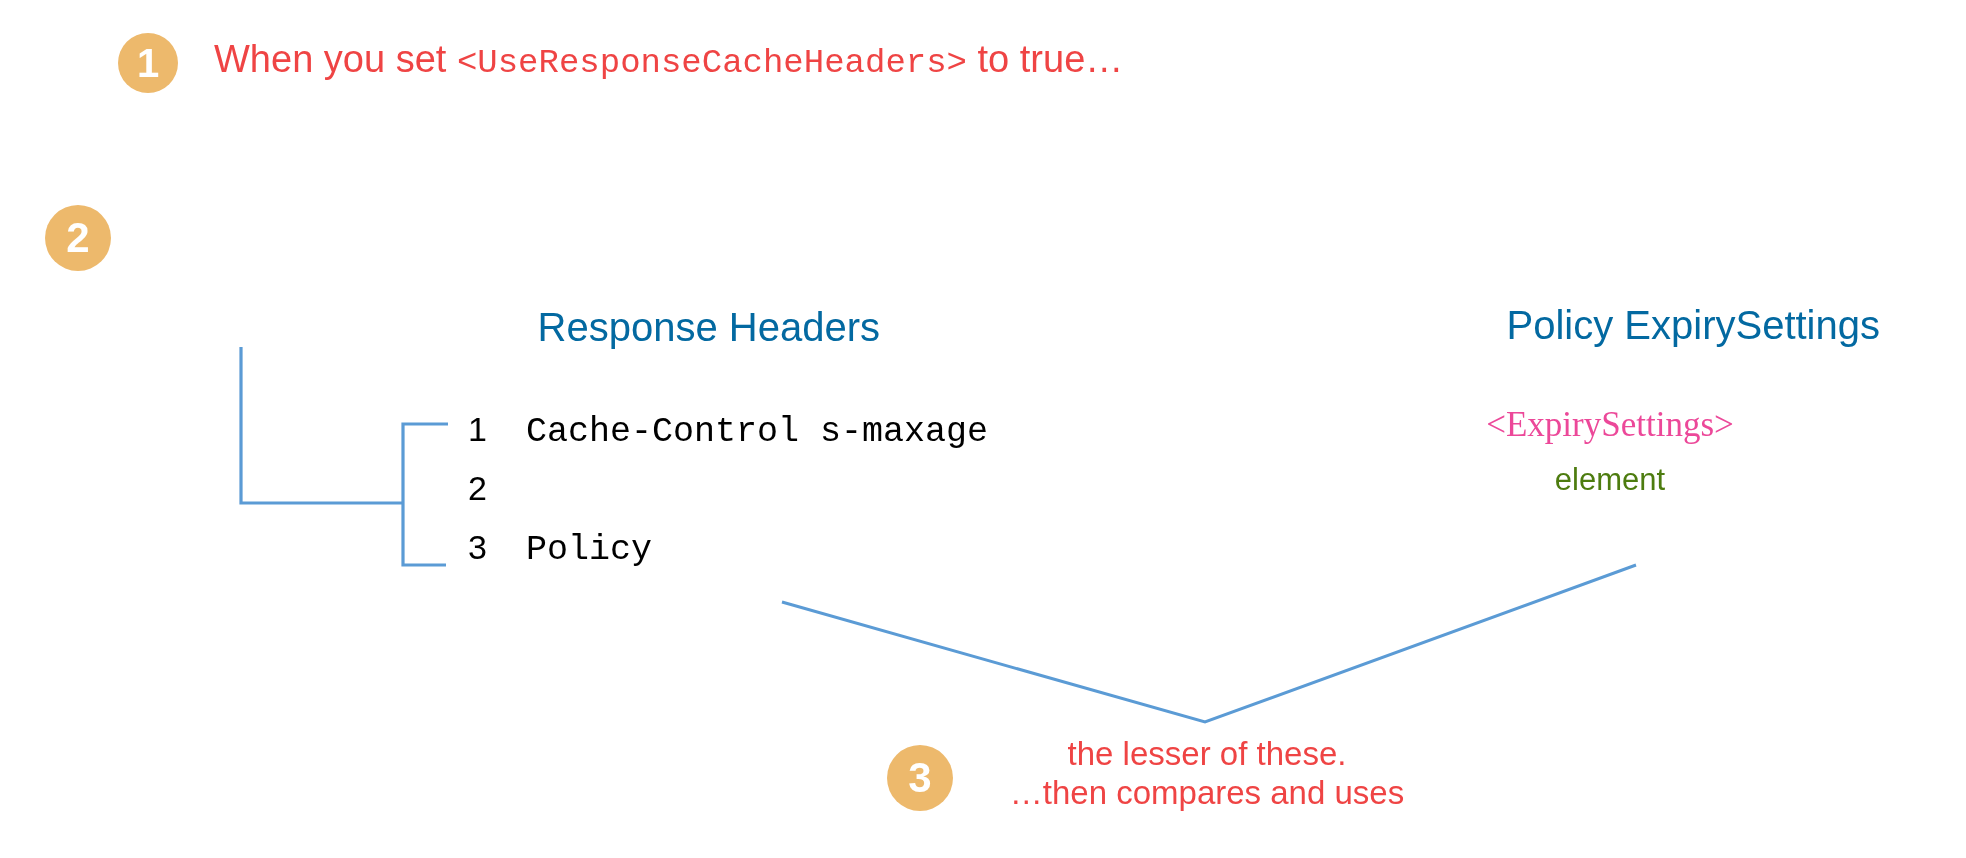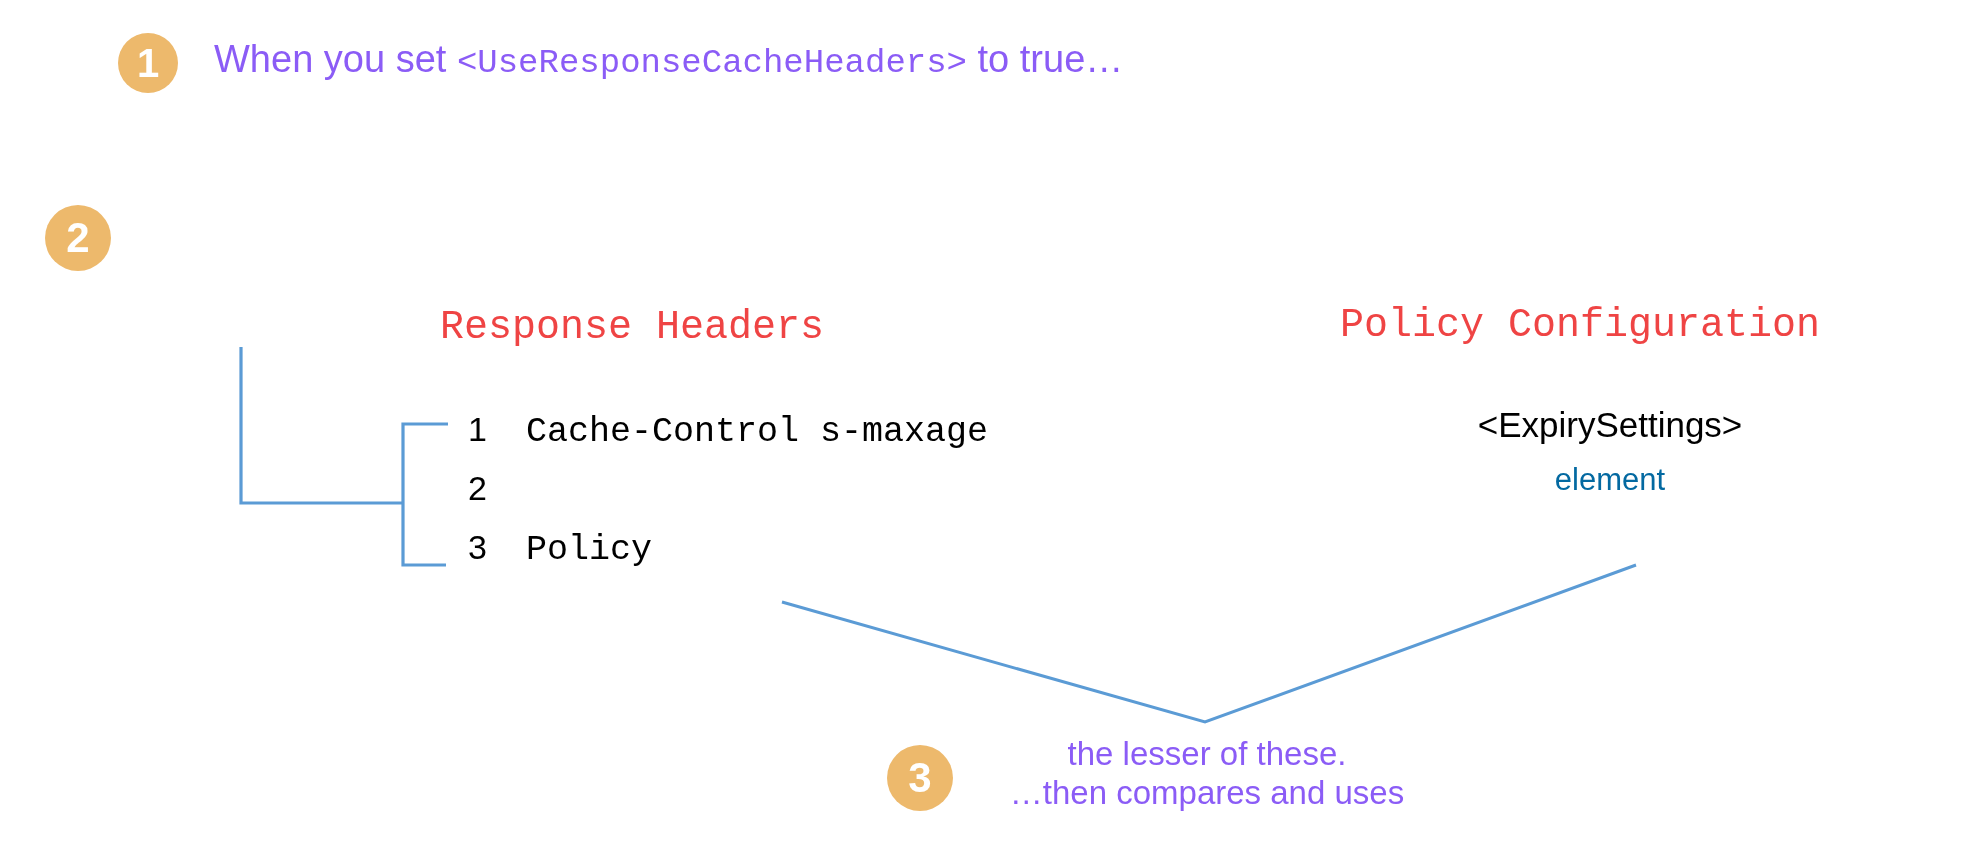--- a/index.html
+++ b/index.html
@@ -61,21 +61,21 @@
     top: 745px;
     width: 66px;
     height: 66px;
     font-size: 42px;
   }
 
   
   .step-text {
     position: absolute;
     font-family: "Liberation Sans", sans-serif;
-    color: #8b5cf6;
+    color: #ef4444;
   }
   #step-1-text {
     left: 214px;
     top: 38px;
     font-size: 38px;
     white-space: nowrap;
   }
   #step-1-text .mono {
     font-family: "Liberation Mono", "DejaVu Sans Mono", monospace;
     font-size: 34px;
@@ -92,24 +92,24 @@
     top: 735px;
     font-size: 33px;
     line-height: 1.18;
     text-align: center;
     width: 470px;
   }
 
   
   .column-heading {
     position: absolute;
-    font-family: Liberation Mono, monospace;
+    font-family: Liberation Sans, sans-serif;
     font-size: 40px;
-    color: #ef4444;
-    text-align: left;
+    color: #0369a1;
+    text-align: right;
     white-space: nowrap;
   }
   #heading-response-headers {
     left: 440px;
     top: 305px;
     width: 440px;
   }
   #heading-policy-configuration {
     left: 1340px;
     top: 303px;
@@ -144,34 +144,34 @@
     margin-left: 28px;
   }
 
   
   #policy-element {
     position: absolute;
     left: 1340px;
     top: 405px;
     width: 540px;
     text-align: center;
-    font-family: Liberation Sans, sans-serif;
+    font-family: Liberation Serif, serif;
     font-size: 35px;
-    color: #000000;
+    color: #ec4899;
     white-space: nowrap;
   }
   #policy-element-label {
     position: absolute;
     left: 1340px;
     top: 462px;
     width: 540px;
     text-align: center;
     font-family: "Liberation Sans", sans-serif;
     font-size: 31px;
-    color: #0369a1;
+    color: #4d7c0f;
   }
 </style>
 </head>
 <body style="background: rgb(255, 255, 255);">
 
 <div id="canvas" style="background: rgb(255, 255, 255);">
 
   <svg id="connectors" viewBox="0 0 1966 858">
 
     <polyline points="241,347 241,503 403,503" fill="none" stroke="#5b9bd5" stroke-width="3.2" stroke-linecap="butt" stroke-linejoin="miter"></polyline>
@@ -199,21 +199,21 @@
     </li>
     <li>
       <span class="rank">2</span>
     </li>
     <li>
       <span class="rank">3</span>
       <span class="header-name">Policy</span>
     </li>
   </ul>
 
-  <div class="column-heading" id="heading-policy-configuration">Policy Configuration</div>
+  <div class="column-heading" id="heading-policy-configuration">Policy ExpirySettings</div>
 
   <div id="policy-element">&lt;ExpirySettings&gt;</div>
 
   <div id="policy-element-label">element</div>
 
   <div class="badge" id="badge-3" style="background: rgb(237, 185, 108); color: rgb(255, 255, 255);">3</div>
 
   <div class="step-text" id="step-3-text">
     <div>the lesser of these.</div>
     <div>…then compares and uses</div>

